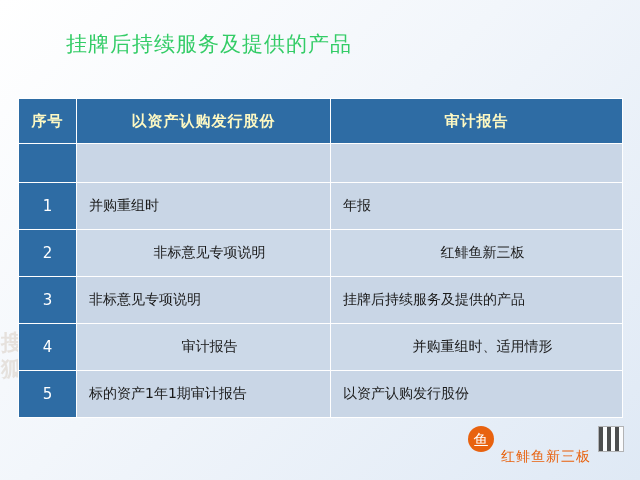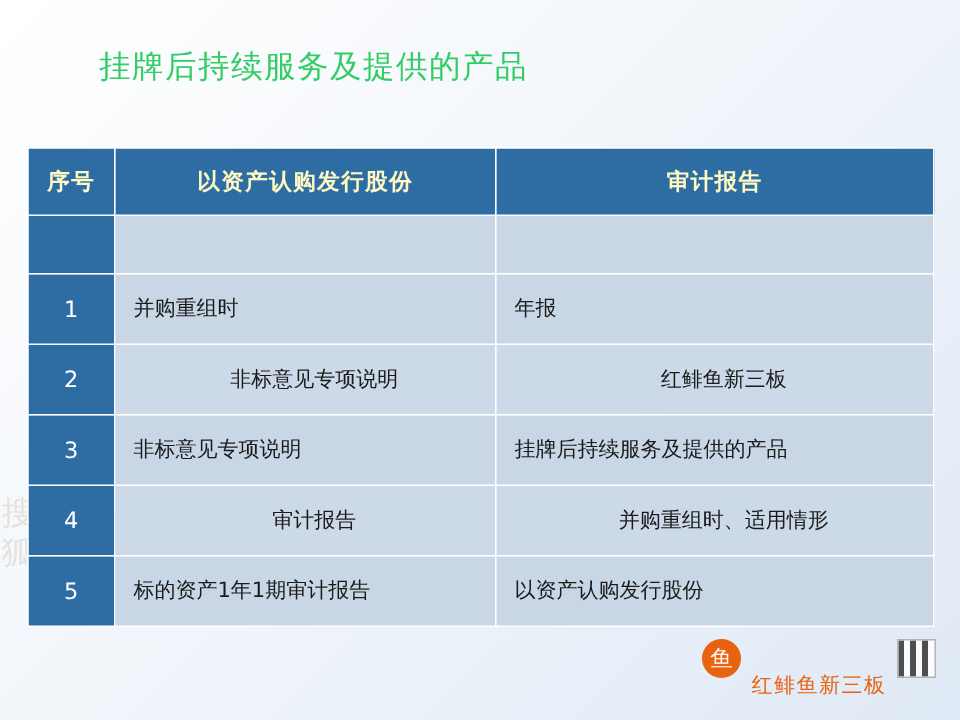--- a/index.html
+++ b/index.html
@@ -27,20 +27,21 @@
     top: 330px;
     width: 26px;
     height: 120px;
     color: #d9cfc4;
     font-size: 22px;
     line-height: 26px;
     letter-spacing: 2px;
     text-align: center;
     opacity: .55;
     font-family: "DejaVu Sans", sans-serif;
+    font-weight: bold;
   }
   .title {
     position: absolute;
     left: 66px;
     top: 30px;
     font-size: 21px;
     color: #33cc66;
     font-family: "DejaVu Sans", sans-serif;
     font-weight: normal;
     letter-spacing: 1px;

